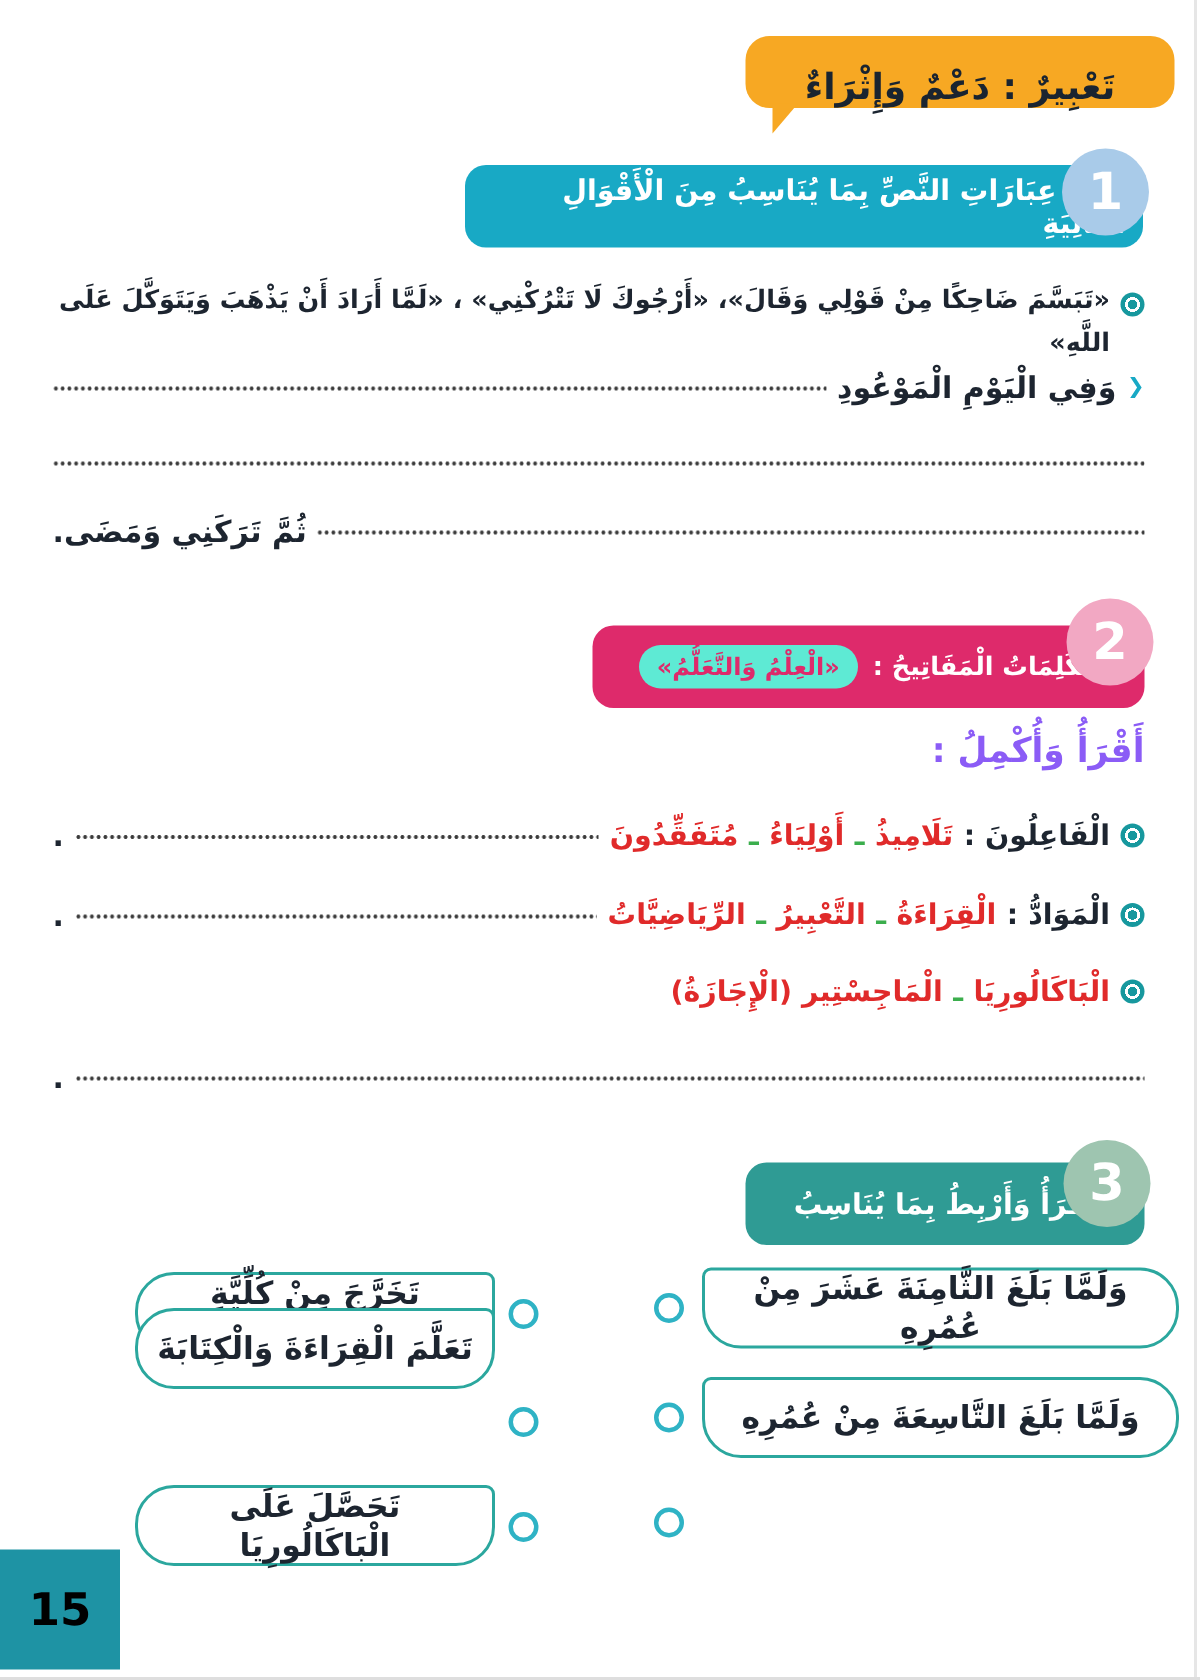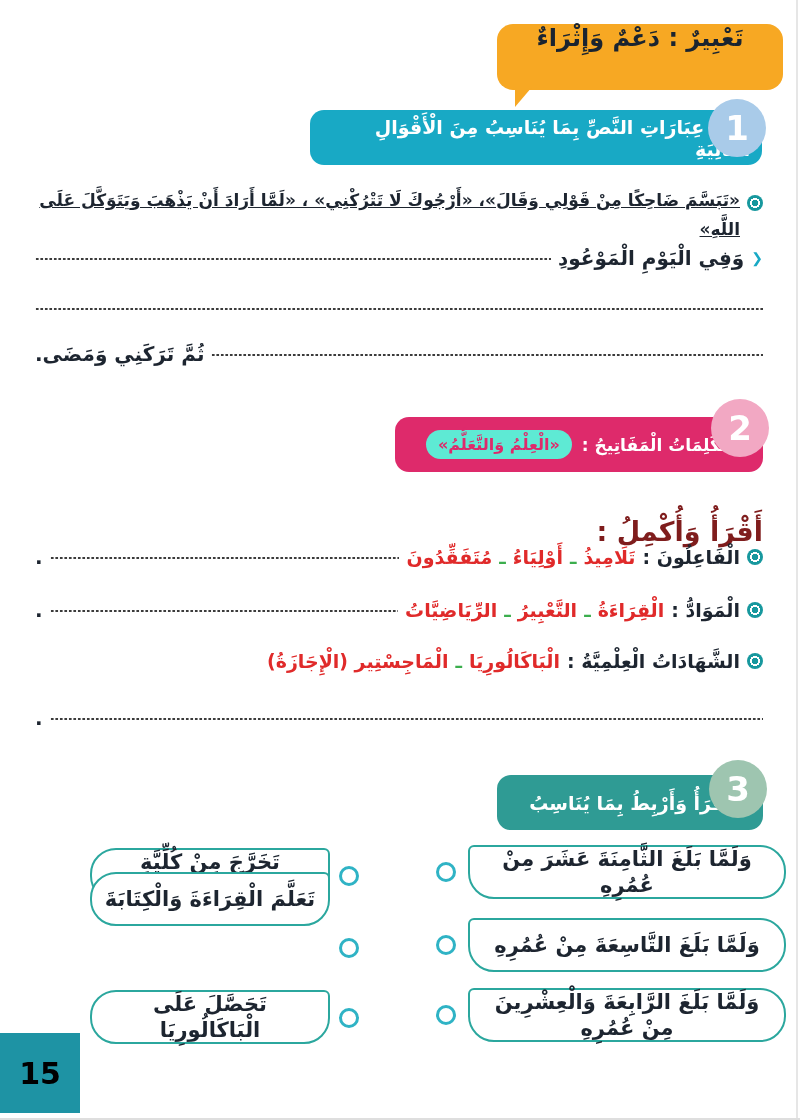--- a/index.html
+++ b/index.html
@@ -4,58 +4,58 @@
 <style>
   html,body{margin:0;padding:0;background:#fff;}
   .page{position:relative;width:800px;height:1120px;background:#ffffff;overflow:hidden;
         font-family:"DejaVu Sans",sans-serif;direction:rtl;color:#1D2530;font-weight:700;}
 
   
   .edge-r{position:absolute;right:2px;top:0;height:100%;width:2px;background:#e6e6e6;}
   .edge-b{position:absolute;left:0;bottom:0;width:100%;height:2px;background:#dedede;}
 
   
-  .header-bubble{position:absolute;top:24px;right:17px;width:286px;height:66px;background:#F7A823;
-        border-radius:16px;display:flex;align-items:flex-start;justify-content:center;
+  .header-bubble{position:absolute;top:24px;right:17px;width:286px;height:48px;background:#F7A823;
+        border-radius:16px;display:flex;align-items:flex-end;justify-content:center;
         font-size:24px;color:#1A2430;z-index:3;}
   .bubble-tail{position:absolute;left:18px;bottom:-17px;width:0;height:0;
         border-top:20px solid #F7A823;border-right:17px solid transparent;}
 
   
   .sec-bar{position:absolute;height:55px;border-radius:14px;color:#fff;display:flex;
         align-items:center;justify-content:center;gap:10px;z-index:1;padding:0 12px;box-sizing:border-box;}
   #bar1{top:110px;left:310px;width:452px;background:#18A9C5;font-size:19px;}
   #bar2{top:417px;left:395px;width:368px;background:#DE2A6B;font-size:17px;}
   #bar3{top:775px;left:497px;width:266px;background:#2F9B94;font-size:19px;}
   .keyword-pill{background:#5eead4;color:#DE2A6B;border-radius:17px;padding:5px 12px;font-size:16px;}
   .sec-num{position:absolute;width:58px;height:58px;border-radius:50%;display:flex;align-items:center;
         justify-content:center;color:#fff;font-size:34px;z-index:2;}
   #num1{top:99px;left:708px;background:#A9CBE9;}
   #num2{top:399px;left:711px;background:#F2A8C3;}
   #num3{top:760px;left:709px;background:#9EC5B0;}
 
   
   .row{position:absolute;right:37px;left:35px;display:flex;align-items:center;gap:7px;}
-  #quotes-row{top:186px;font-size:17px;line-height:1.7;align-items:flex-start;text-decoration:underline;}
+  #quotes-row{top:186px;font-size:17px;line-height:1.7;align-items:flex-start;}
   #quotes-row .ring{margin-top:9px;}
   #start-row{top:246px;font-size:20px;}
   #dotted-row-1{top:306px;height:14px;}
   #end-row{top:342px;font-size:20px;}
   #dotted-row-2{top:708px;height:22px;align-items:flex-end;}
 
   .ring{width:16px;height:16px;border-radius:50%;flex:0 0 auto;
         background:radial-gradient(circle,#17989E 0 3.2px,#ffffff 3.2px 5px,#17989E 5px 8px);}
   .chev{color:#18A9C5;font-size:14px;flex:0 0 auto;}
   .dots{flex:1 1 auto;height:12px;align-self:flex-end;margin-bottom:5px;
         background-image:radial-gradient(circle,#3b3b3b 1.1px,transparent 1.5px);
         background-size:4.5px 12px;background-repeat:repeat-x;}
   .period{font-size:20px;}
 
   
-  #subtitle2{position:absolute;top:516px;right:37px;color:#7f1d1d;font-size:27px;}
+  #subtitle2{position:absolute;top:488px;right:37px;color:#8b5cf6;font-size:23px;}
   .kv-row{font-size:19px;}
   #kv1{top:545px;} #kv2{top:598px;} #kv3{top:650px;}
   .kv-word{color:#E02A2A;}
   .sep{color:#3BAE4D;}
 
   
   .pill{position:absolute;height:54px;background:#fff;border:2.5px solid #2BA79E;display:flex;
         align-items:center;justify-content:center;font-size:21px;text-align:center;
         padding:4px 10px;box-sizing:border-box;line-height:1.25;}
   .pill-r{right:14px;width:318px;border-radius:6px 26px 26px 26px;}
@@ -133,44 +133,40 @@
     <span class="sep">ـ</span>
     <span class="kv-word">التَّعْبِيرُ</span>
     <span class="sep">ـ</span>
     <span class="kv-word">الرِّيَاضِيَّاتُ</span>
     <span class="dots"></span>
     <span class="period">.</span>
   </div>
 
   <div class="row kv-row" id="kv3">
     <span class="ring"></span>
-    <span>الشَّهَادَاتُ الْعِلْمِيَّةُ :</span>
     <span class="kv-word">الْبَاكَالُورِيَا</span>
     <span class="sep">ـ</span>
     <span class="kv-word">الْمَاجِسْتِير (الْإِجَازَةُ)</span>
   </div>
 
   <div class="row" id="dotted-row-2">
     <span class="dots"></span>
     <span class="period">.</span>
   </div>
 
   <div class="sec-bar" id="bar3">
     <span>أَقْرَأُ وَأَرْبِطُ بِمَا يُنَاسِبُ</span>
   </div>
   <div class="sec-num" id="num3">3</div>
 
   <div class="pill pill-r" id="pr2">
     <span>وَلَمَّا بَلَغَ التَّاسِعَةَ مِنْ عُمُرِهِ</span>
   </div>
   <div class="pill pill-r" id="pr1">
     <span>وَلَمَّا بَلَغَ الثَّامِنَةَ عَشَرَ مِنْ عُمُرِهِ</span>
-  </div>
-  <div class="pill pill-r" id="pr3">
-    <span>وَلَمَّا بَلَغَ الرَّابِعَةَ وَالْعِشْرِينَ مِنْ عُمُرِهِ</span>
   </div>
 
   <span class="match-dot" id="mdr1"></span>
   <span class="match-dot" id="mdr2"></span>
   <span class="match-dot" id="mdr3"></span>
   <span class="match-dot" id="mdl1"></span>
   <span class="match-dot" id="mdl2"></span>
   <span class="match-dot" id="mdl3"></span>
 
   <div class="pill pill-l" id="pl1">

